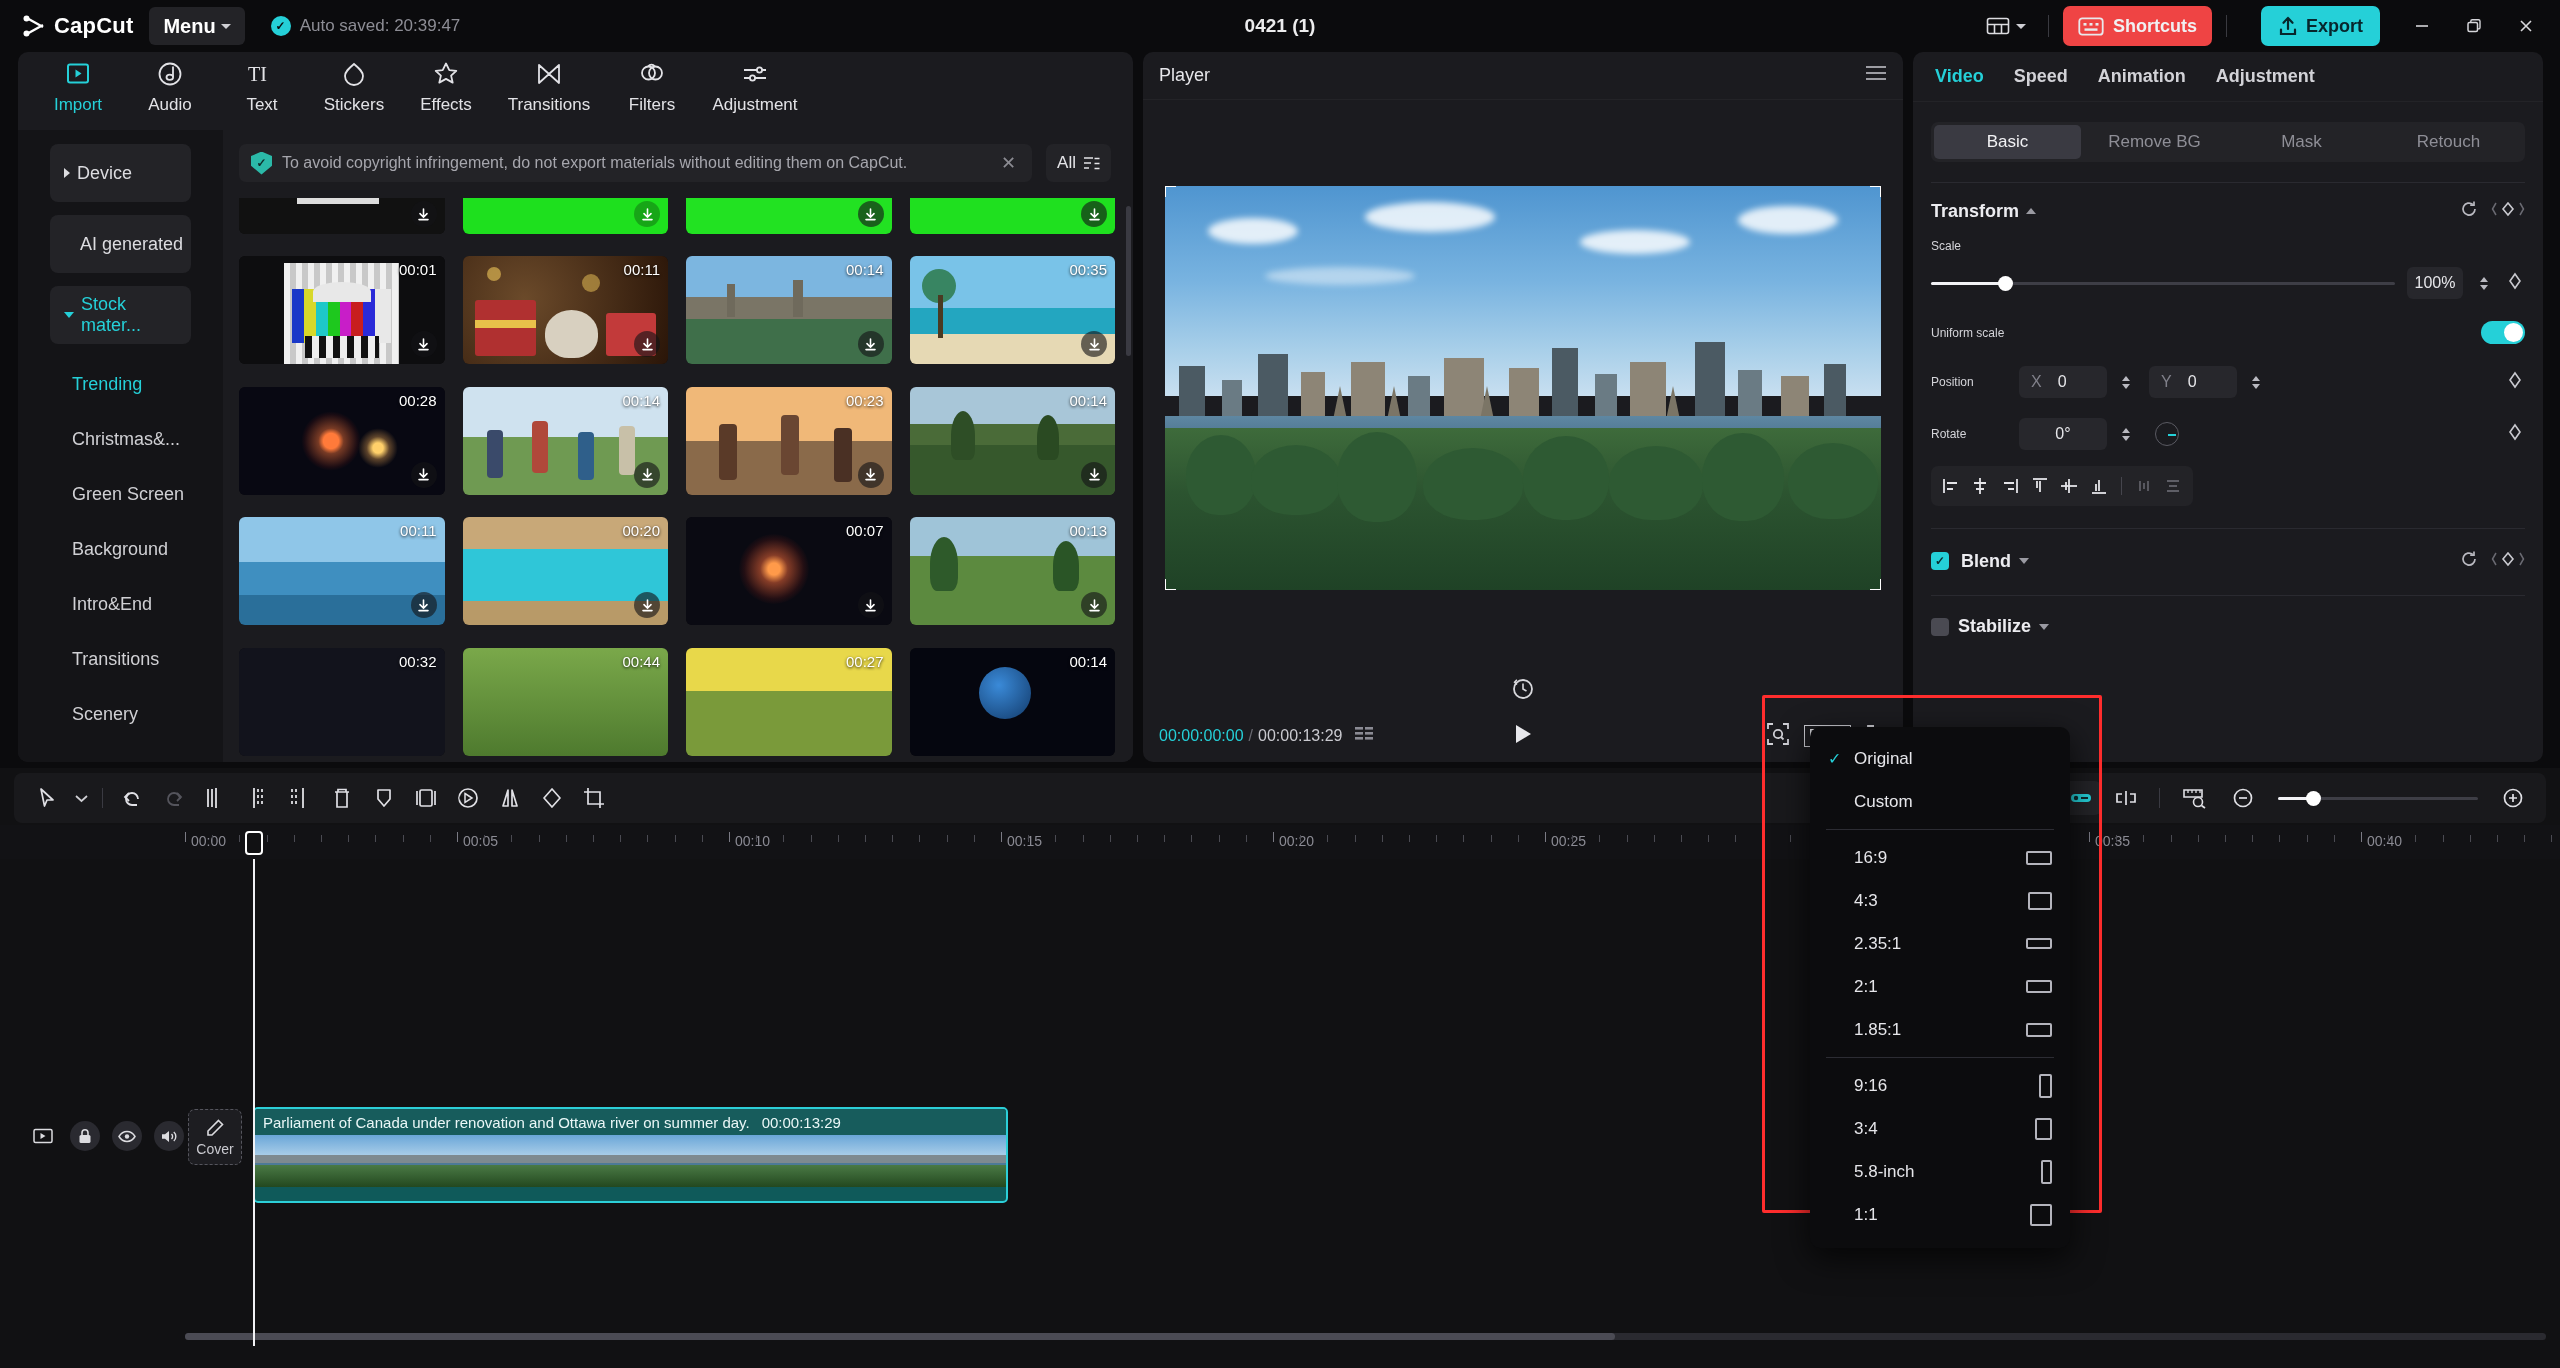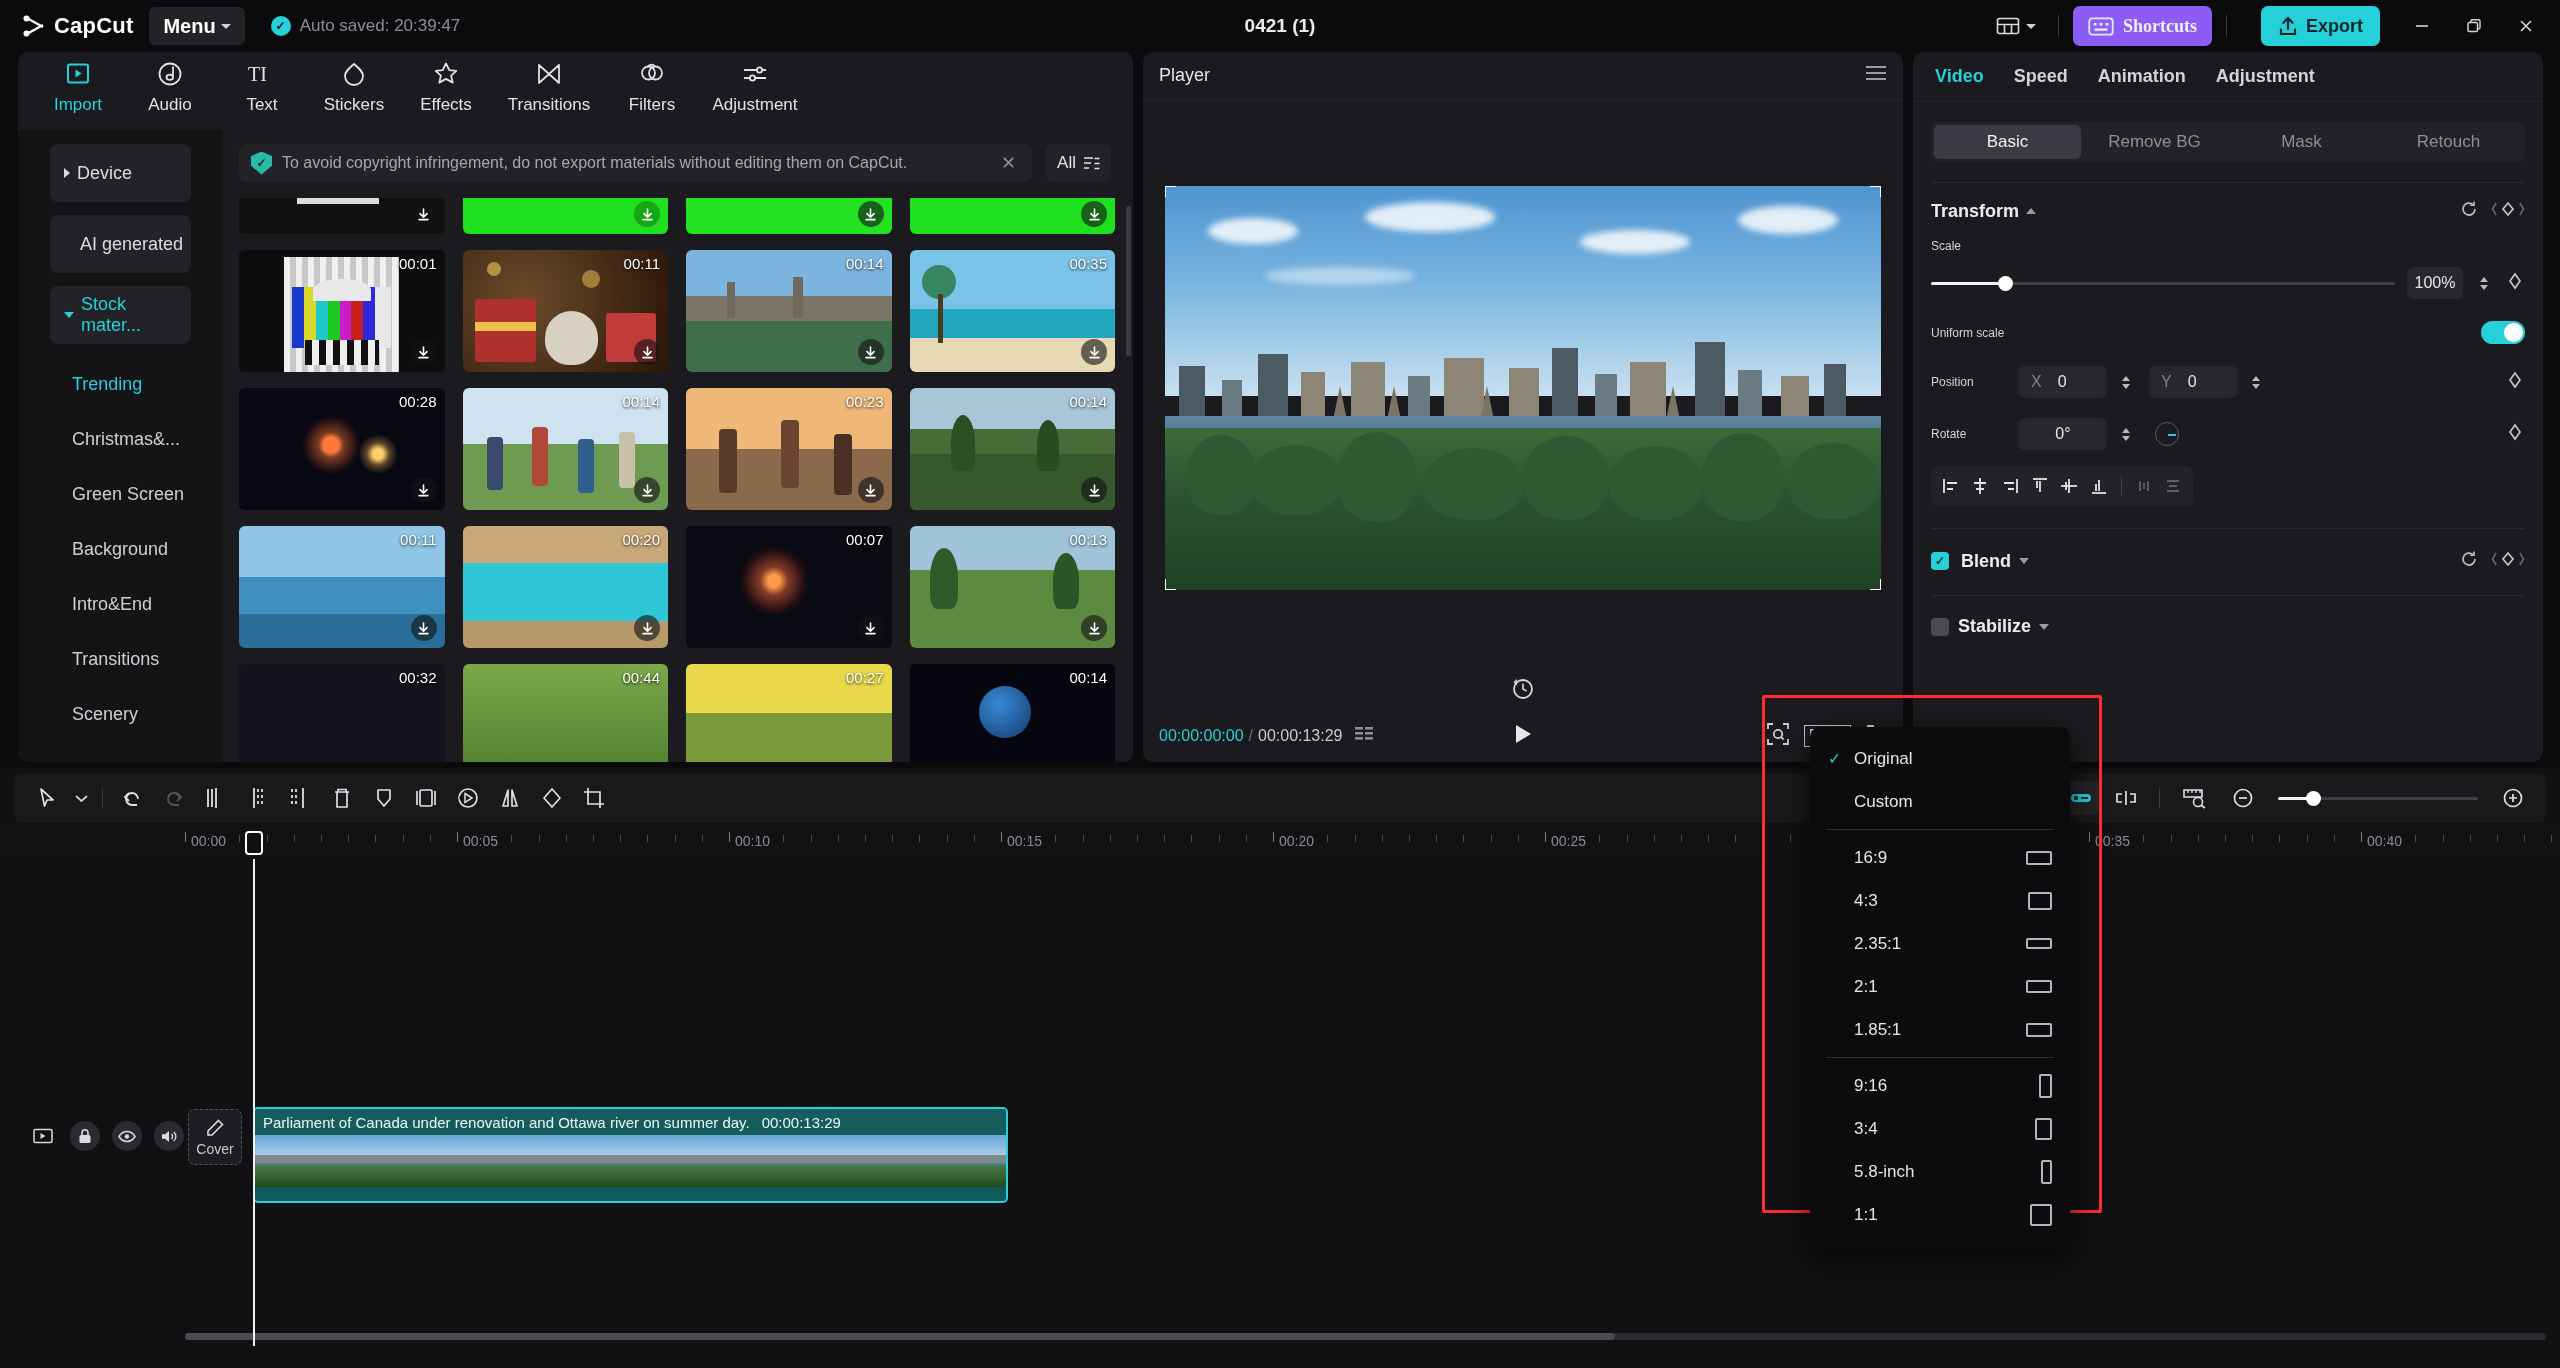--- a/index.html
+++ b/index.html
@@ -37,23 +37,23 @@
     position: absolute; left: 50%; top: 50%; transform: translate(-50%,-50%);
     font-size: 19px; font-weight: 700; color: #ececed; white-space: nowrap;
   }
   .tb-right { margin-left: auto; display: flex; align-items: center; gap: 0; padding-right: 8px; }
   .tb-ico-btn {
     height: 38px; min-width: 38px; padding: 0 8px; display: flex; align-items: center; gap: 6px;
     border-radius: 6px; cursor: pointer; color: #dcdce0;
   }
   .tb-sep { width: 1px; height: 22px; background: #3a3a40; margin: 0 14px; }
   .shortcuts-btn {
-    height: 40px; padding: 0 15px; border-radius: 7px; background: #8b5cf6;
+    height: 40px; padding: 0 15px; border-radius: 7px; background: #ef4444;
     display: flex; align-items: center; gap: 9px; cursor: pointer;
-    font-size: 18px; font-weight: 700; color: #f0f0f2; font-family: Liberation Serif, serif;
+    font-size: 18px; font-weight: 700; color: #f0f0f2;
   }
   .export-btn {
     height: 40px; padding: 0 17px; border-radius: 7px; background: #25d0d8;
     display: flex; align-items: center; gap: 8px; cursor: pointer;
     font-size: 18px; font-weight: 700; color: #07262c; margin-left: 20px;
   }
   .win-btns { display: flex; align-items: center; margin-left: 16px; }
   .win-btn { width: 52px; height: 48px; display: flex; align-items: center; justify-content: center; cursor: pointer; color: #d6d6da; }
 
   
@@ -106,21 +106,21 @@
   .notice-x { margin-left: auto; font-size: 18px; color: #8b8b92; cursor: pointer; padding: 0 4px; }
   .all-btn {
     height: 38px; padding: 0 11px; border-radius: 7px; background: #232327;
     display: flex; align-items: center; gap: 7px; font-size: 17px; color: #e4e4e8; cursor: pointer;
   }
   .grid {
     position: absolute; left: 16px; right: 10px; top: 68px; bottom: 0;
     display: grid; grid-template-columns: repeat(4, 1fr); gap: 16px 18px;
     overflow: hidden; padding-right: 8px;
   }
-  .card { position: relative; height: 122px; border-radius: 6px; overflow: hidden; background: #0e0e10; cursor: pointer; }
+  .card { position: relative; height: 108px; border-radius: 6px; overflow: hidden; background: #0e0e10; cursor: pointer; }
   .card .thumb { position: absolute; inset: 0; }
   .dur {
     position: absolute; right: 8px; top: 5px; font-size: 15px; color: #fff;
     text-shadow: 0 1px 3px rgba(0,0,0,.9); z-index: 3;
   }
   .dl {
     position: absolute; right: 8px; bottom: 7px; width: 26px; height: 26px; border-radius: 50%;
     background: rgba(20,20,22,.62); display: flex; align-items: center; justify-content: center; z-index: 3;
   }
   .scroll-v { position: absolute; right: 2px; top: 76px; width: 5px; height: 150px; border-radius: 3px; background: #3a3a42; }

